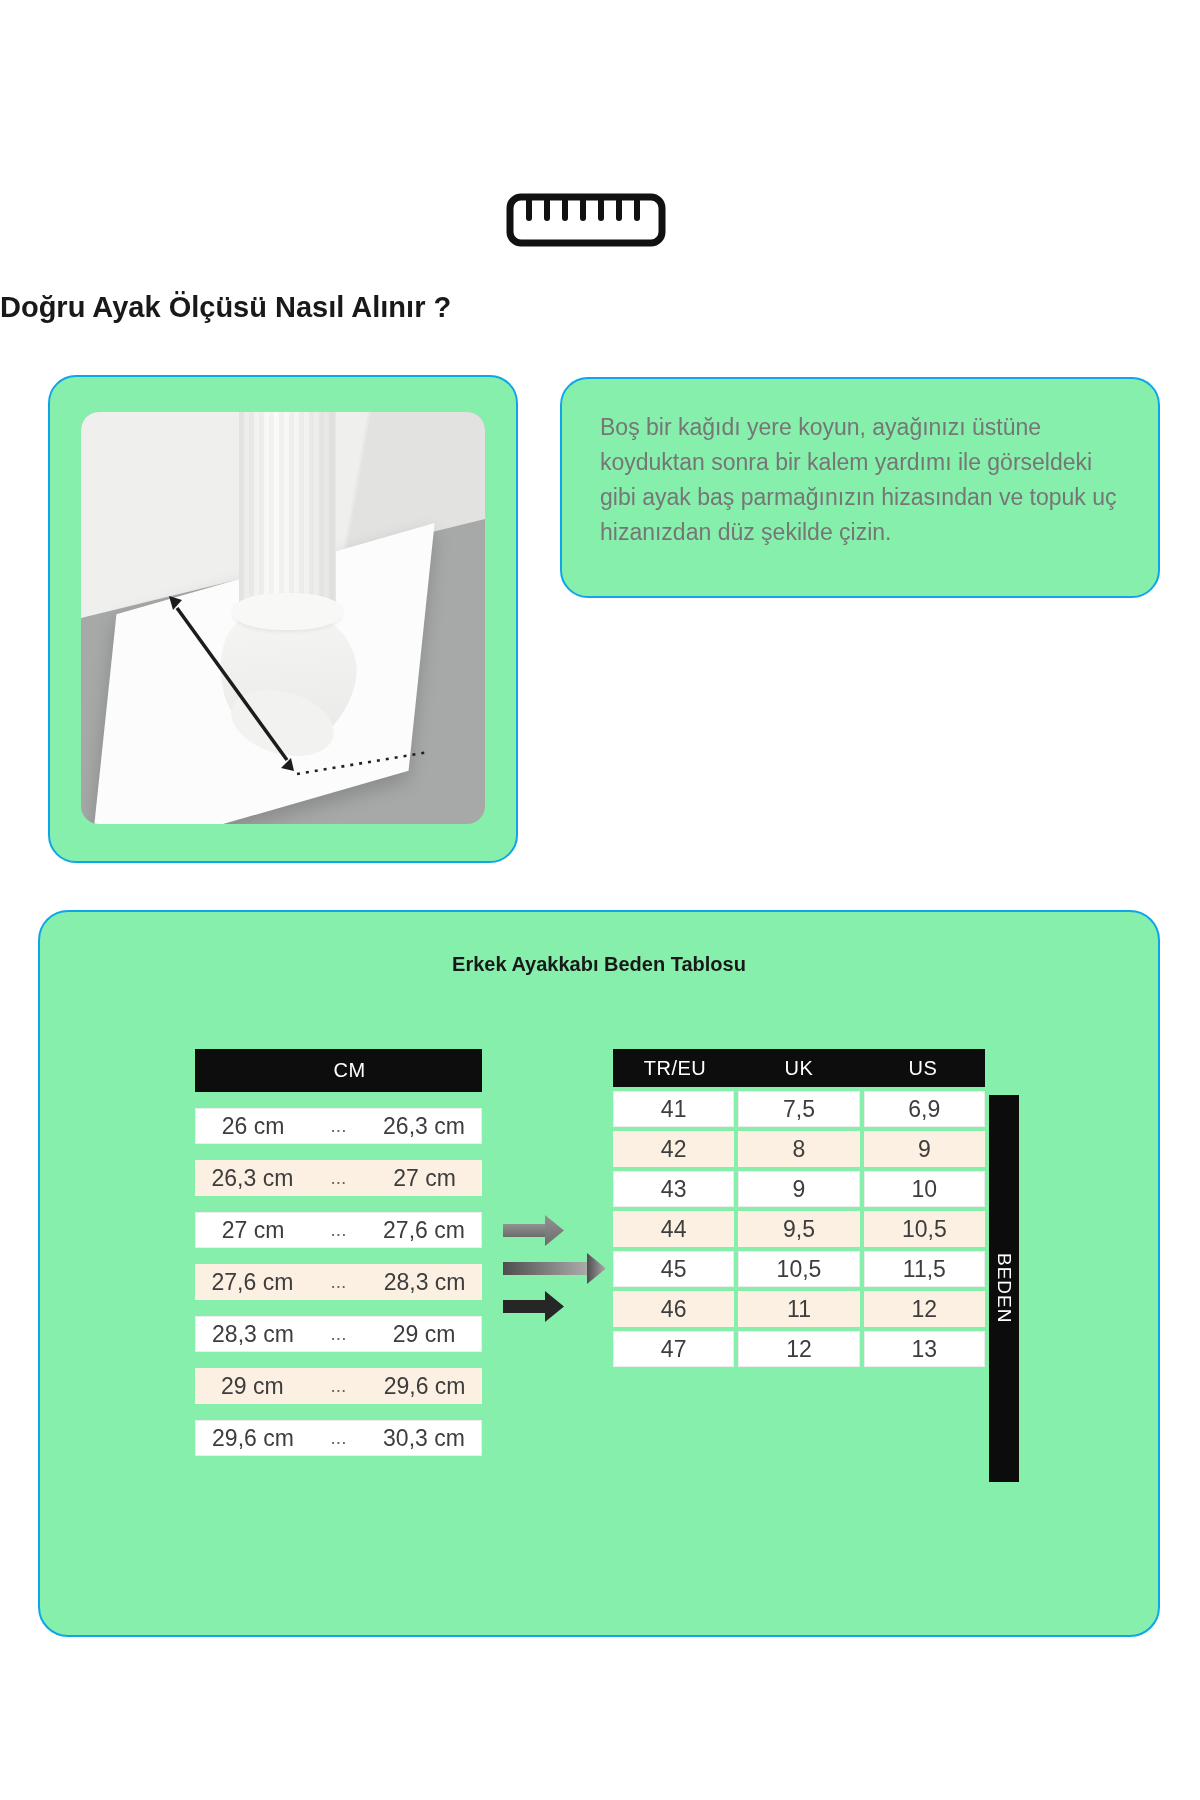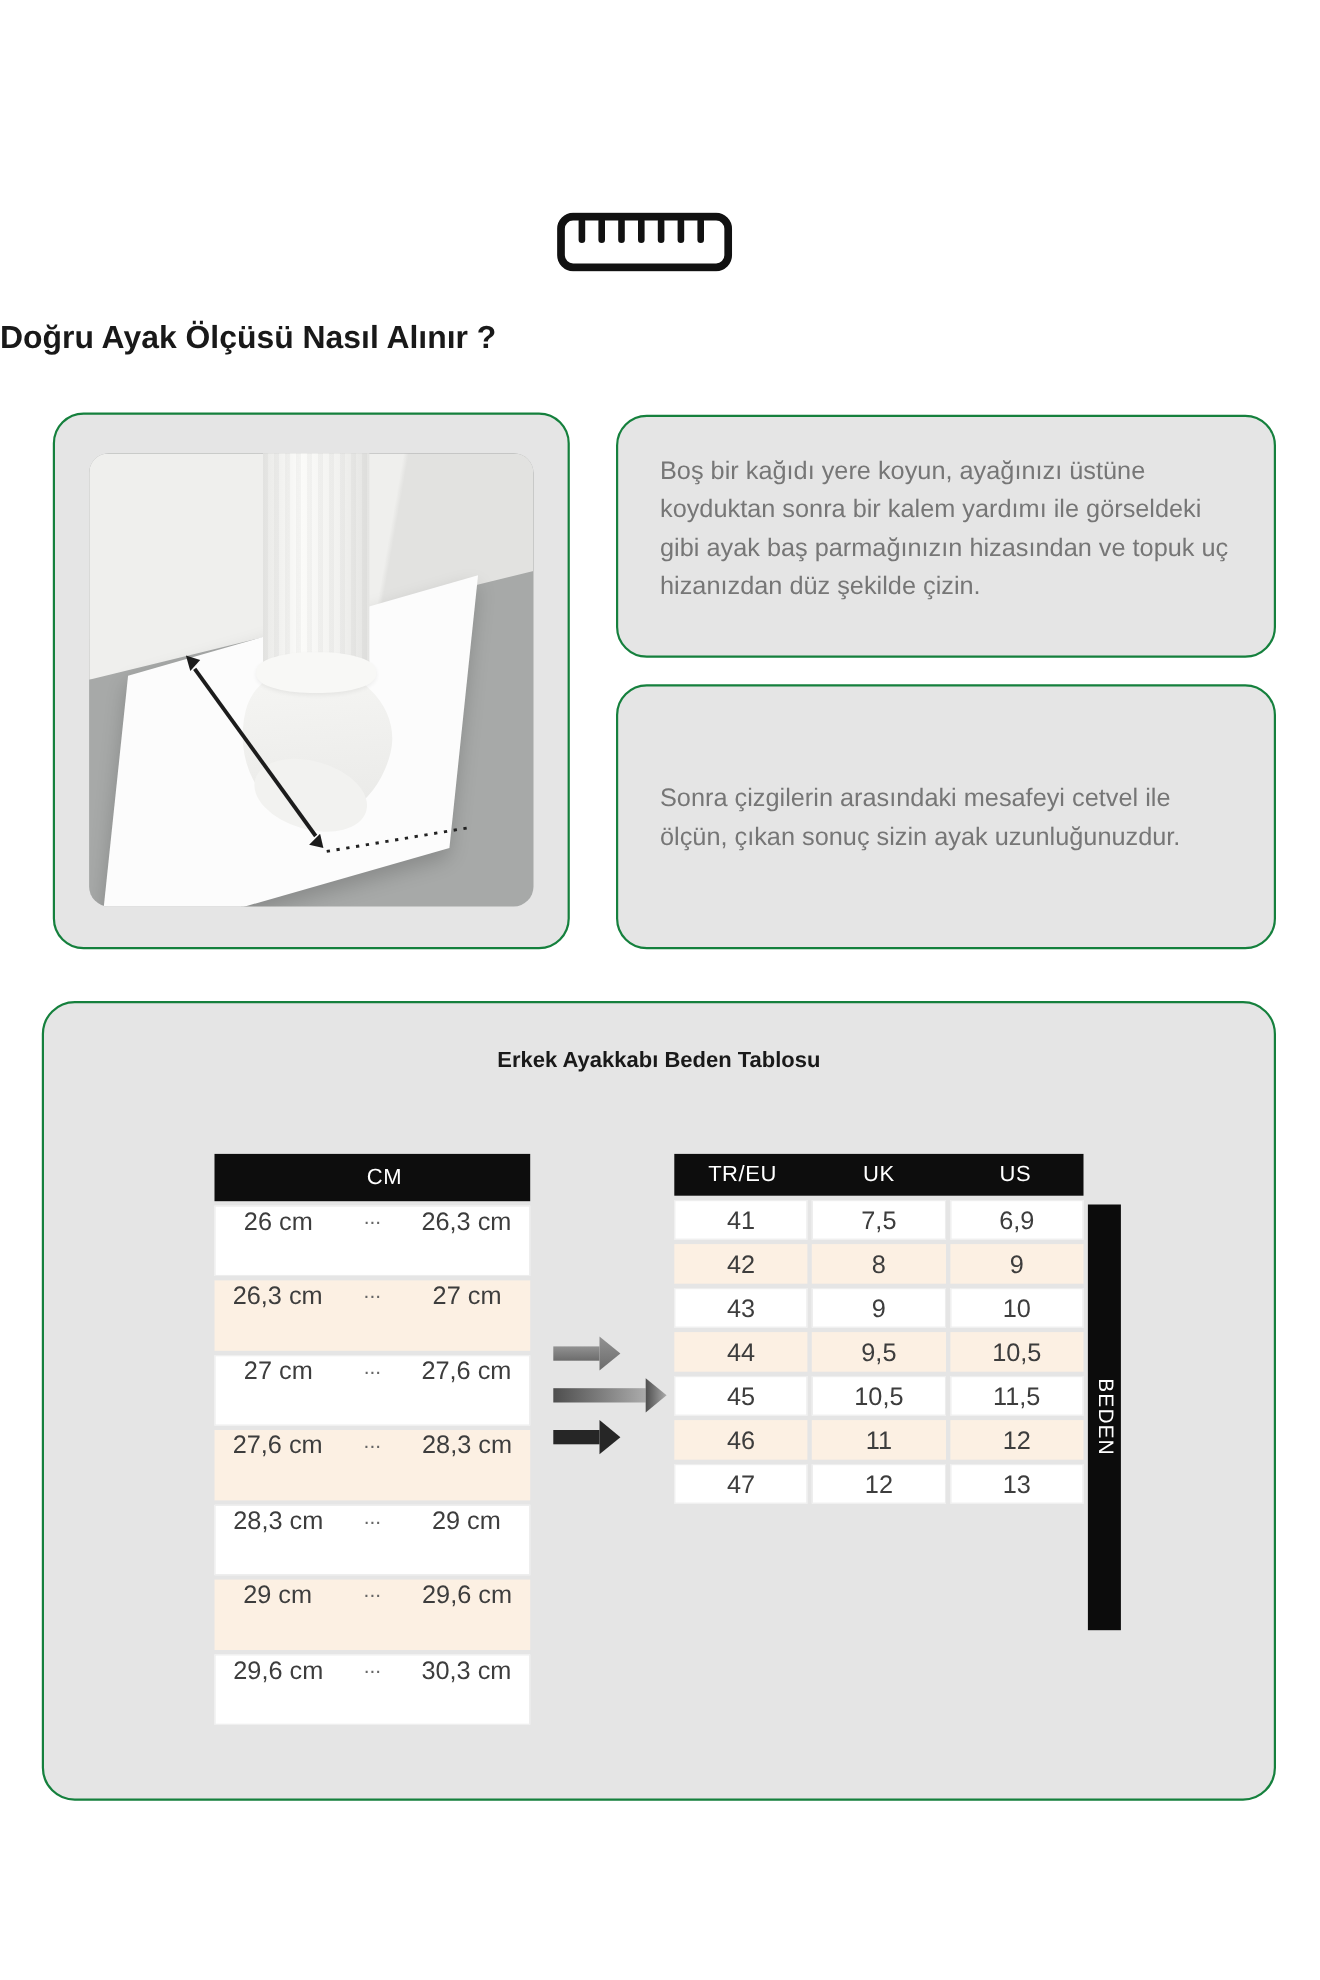--- a/index.html
+++ b/index.html
@@ -8,21 +8,21 @@
   .page { position:relative; width:1200px; height:1800px; background:#fff; overflow:hidden; margin:0 auto; }
 
   
   .ruler-wrap { position:absolute; left:506px; top:193px; width:160px; height:54px; }
 
   
   .main-title { position:absolute; left:0; top:291px; width:1170px; text-align:left;
     font-size:29px; font-weight:700; color:#191919; }
 
   
-  .card { position:absolute; background:#e5e5e5; border:2px solid #15803d; border-radius:28px; }
+  .card { position:absolute; background:#86efac; border:2px solid #0ea5e9; border-radius:28px; }
 
   .photo-card { left:48px; top:375px; width:470px; height:488px; }
   .photo { position:absolute; left:31px; top:35px; width:404px; height:412px; border-radius:18px;
     overflow:hidden; background:#a7a9a8; }
   .wall { position:absolute; left:0; top:0; width:100%; height:100%;
     background:linear-gradient(100deg,#efefed 60%,#e2e2e0 61%);
     clip-path:polygon(0 0,100% 0,100% 26%,0 50%); }
   .paper { position:absolute; left:4%; top:40%; width:82%; height:56%; background:#fcfcfc;
     transform:rotate(-16deg) skewX(-22deg); box-shadow:0 8px 18px rgba(0,0,0,.18); }
   .leg { position:absolute; left:39%; top:-5%; width:24%; height:56%; border-radius:10px;
@@ -45,21 +45,21 @@
 
   
   .table-card { left:38px; top:910px; width:1122px; height:727px; border-radius:30px; }
   .chart-title { position:absolute; left:0; top:41px; width:100%; text-align:center;
     font-size:20px; font-weight:700; color:#191919; }
 
   .tbl-header { height:43px; background:#0d0d0d; color:#fff; display:flex; align-items:center;
     justify-content:center; font-size:20px; font-weight:500; letter-spacing:.5px;padding-left:22px; }
 
   .cm-table { position:absolute; left:155px; top:137px; width:287px; }
-  .cm-row { margin-top:4px; height:64px; display:flex; align-items:flex-start;
+  .cm-row { margin-top:16px; height:36px; display:flex; align-items:center;
     font-size:23px; color:#3d3d3d; }
   .row-even { background:#fff; border:1px solid #ededed; }
   .row-odd { background:#fcf0e3; }
   .cm-row .c1 { width:40%; text-align:center; }
   .cm-row .cd { width:20%; text-align:center; color:#666; font-size:19px; }
   .cm-row .c2 { width:40%; text-align:center; }
 
   .arrows-svg { position:absolute; left:462px; top:300px; }
 
   .size-table { position:absolute; left:573px; top:137px; width:372px; }
@@ -111,23 +111,20 @@
         <polygon points="213,359 200,356 210,346" fill="#1c1c1c"></polygon>
         <path d="M 216 362 L 348 340" stroke="#222" stroke-width="2.6" fill="none" stroke-dasharray="3 6"></path>
       </svg>
     </div>
   </section>
 
   <section class="card text-card card1">
     <p>Boş bir kağıdı yere koyun, ayağınızı üstüne koyduktan sonra bir kalem yardımı ile görseldeki gibi ayak baş parmağınızın hizasından ve topuk uç hizanızdan düz şekilde çizin.</p>
   </section>
 
-  <section class="card text-card card2">
-    <p>Sonra çizgilerin arasındaki mesafeyi cetvel ile ölçün, çıkan sonuç sizin ayak uzunluğunuzdur.</p>
-  </section>
 
   <section class="card table-card">
     <h2 class="chart-title">Erkek Ayakkabı Beden Tablosu</h2>
 
     <div class="cm-table">
       <div class="tbl-header">CM</div>
       <div class="cm-row row-even">
         <span class="c1">26 cm</span>
           <span class="cd">...</span>
           <span class="c2">26,3 cm</span>

